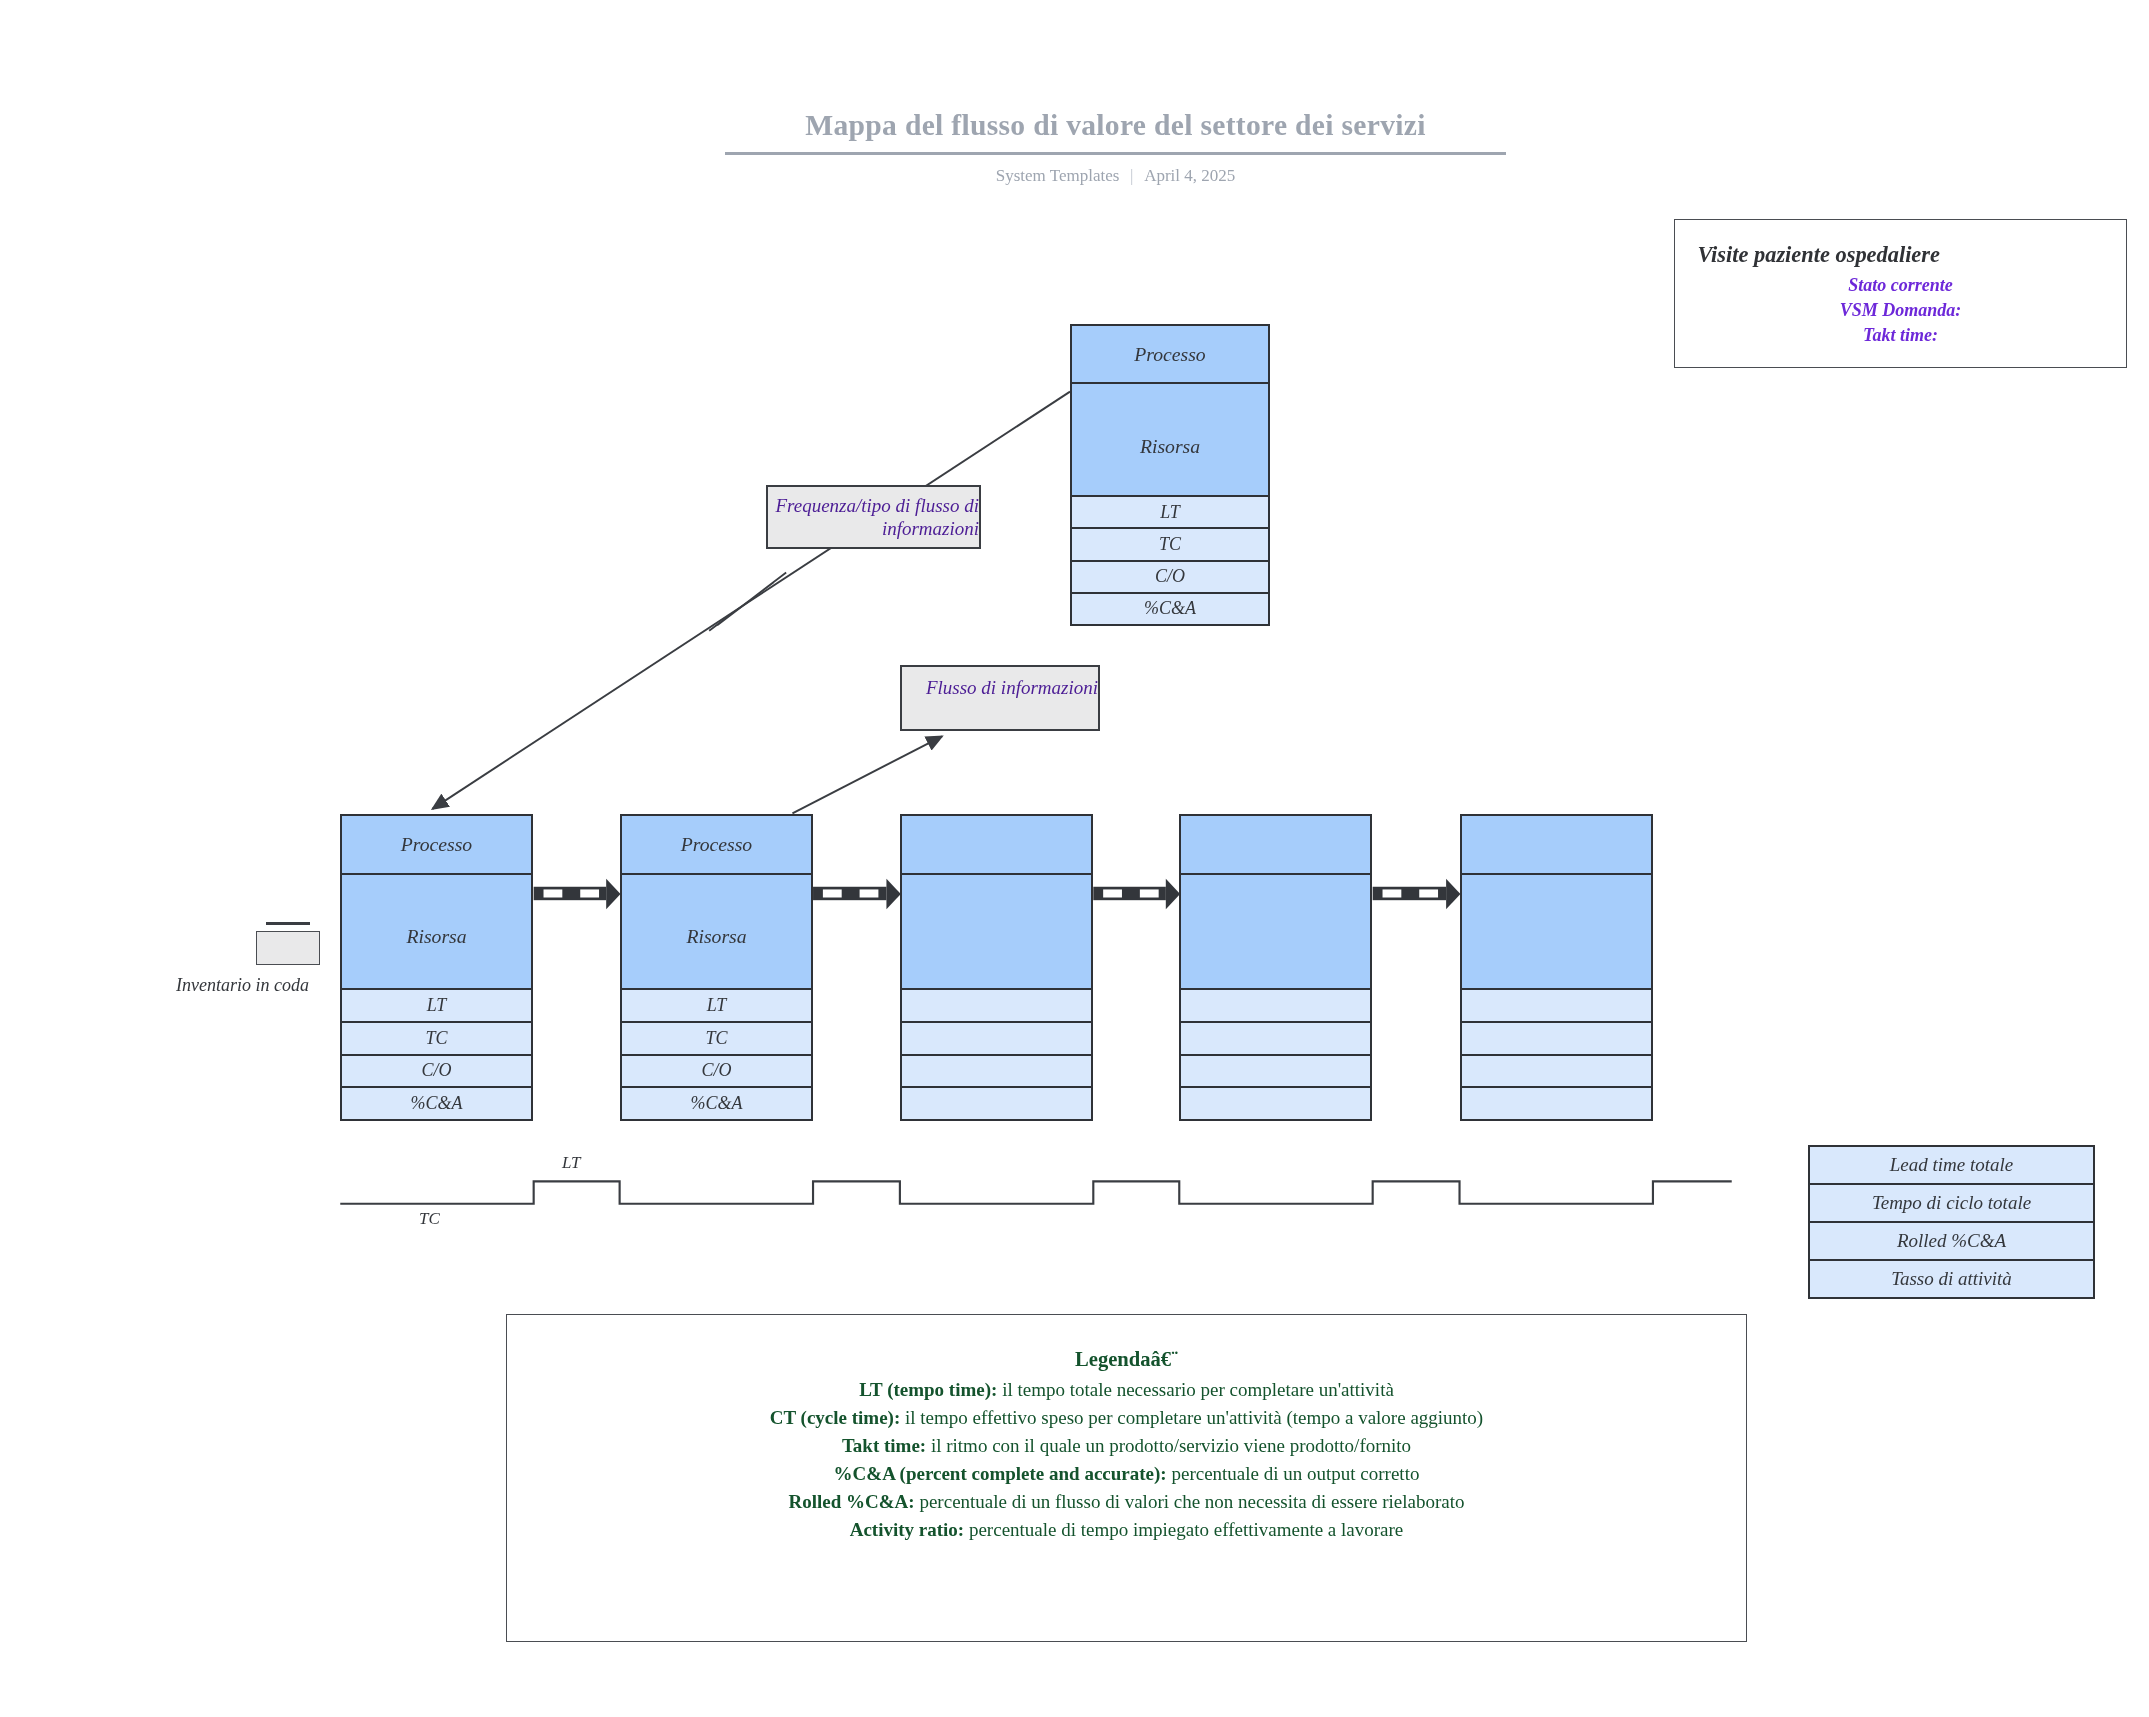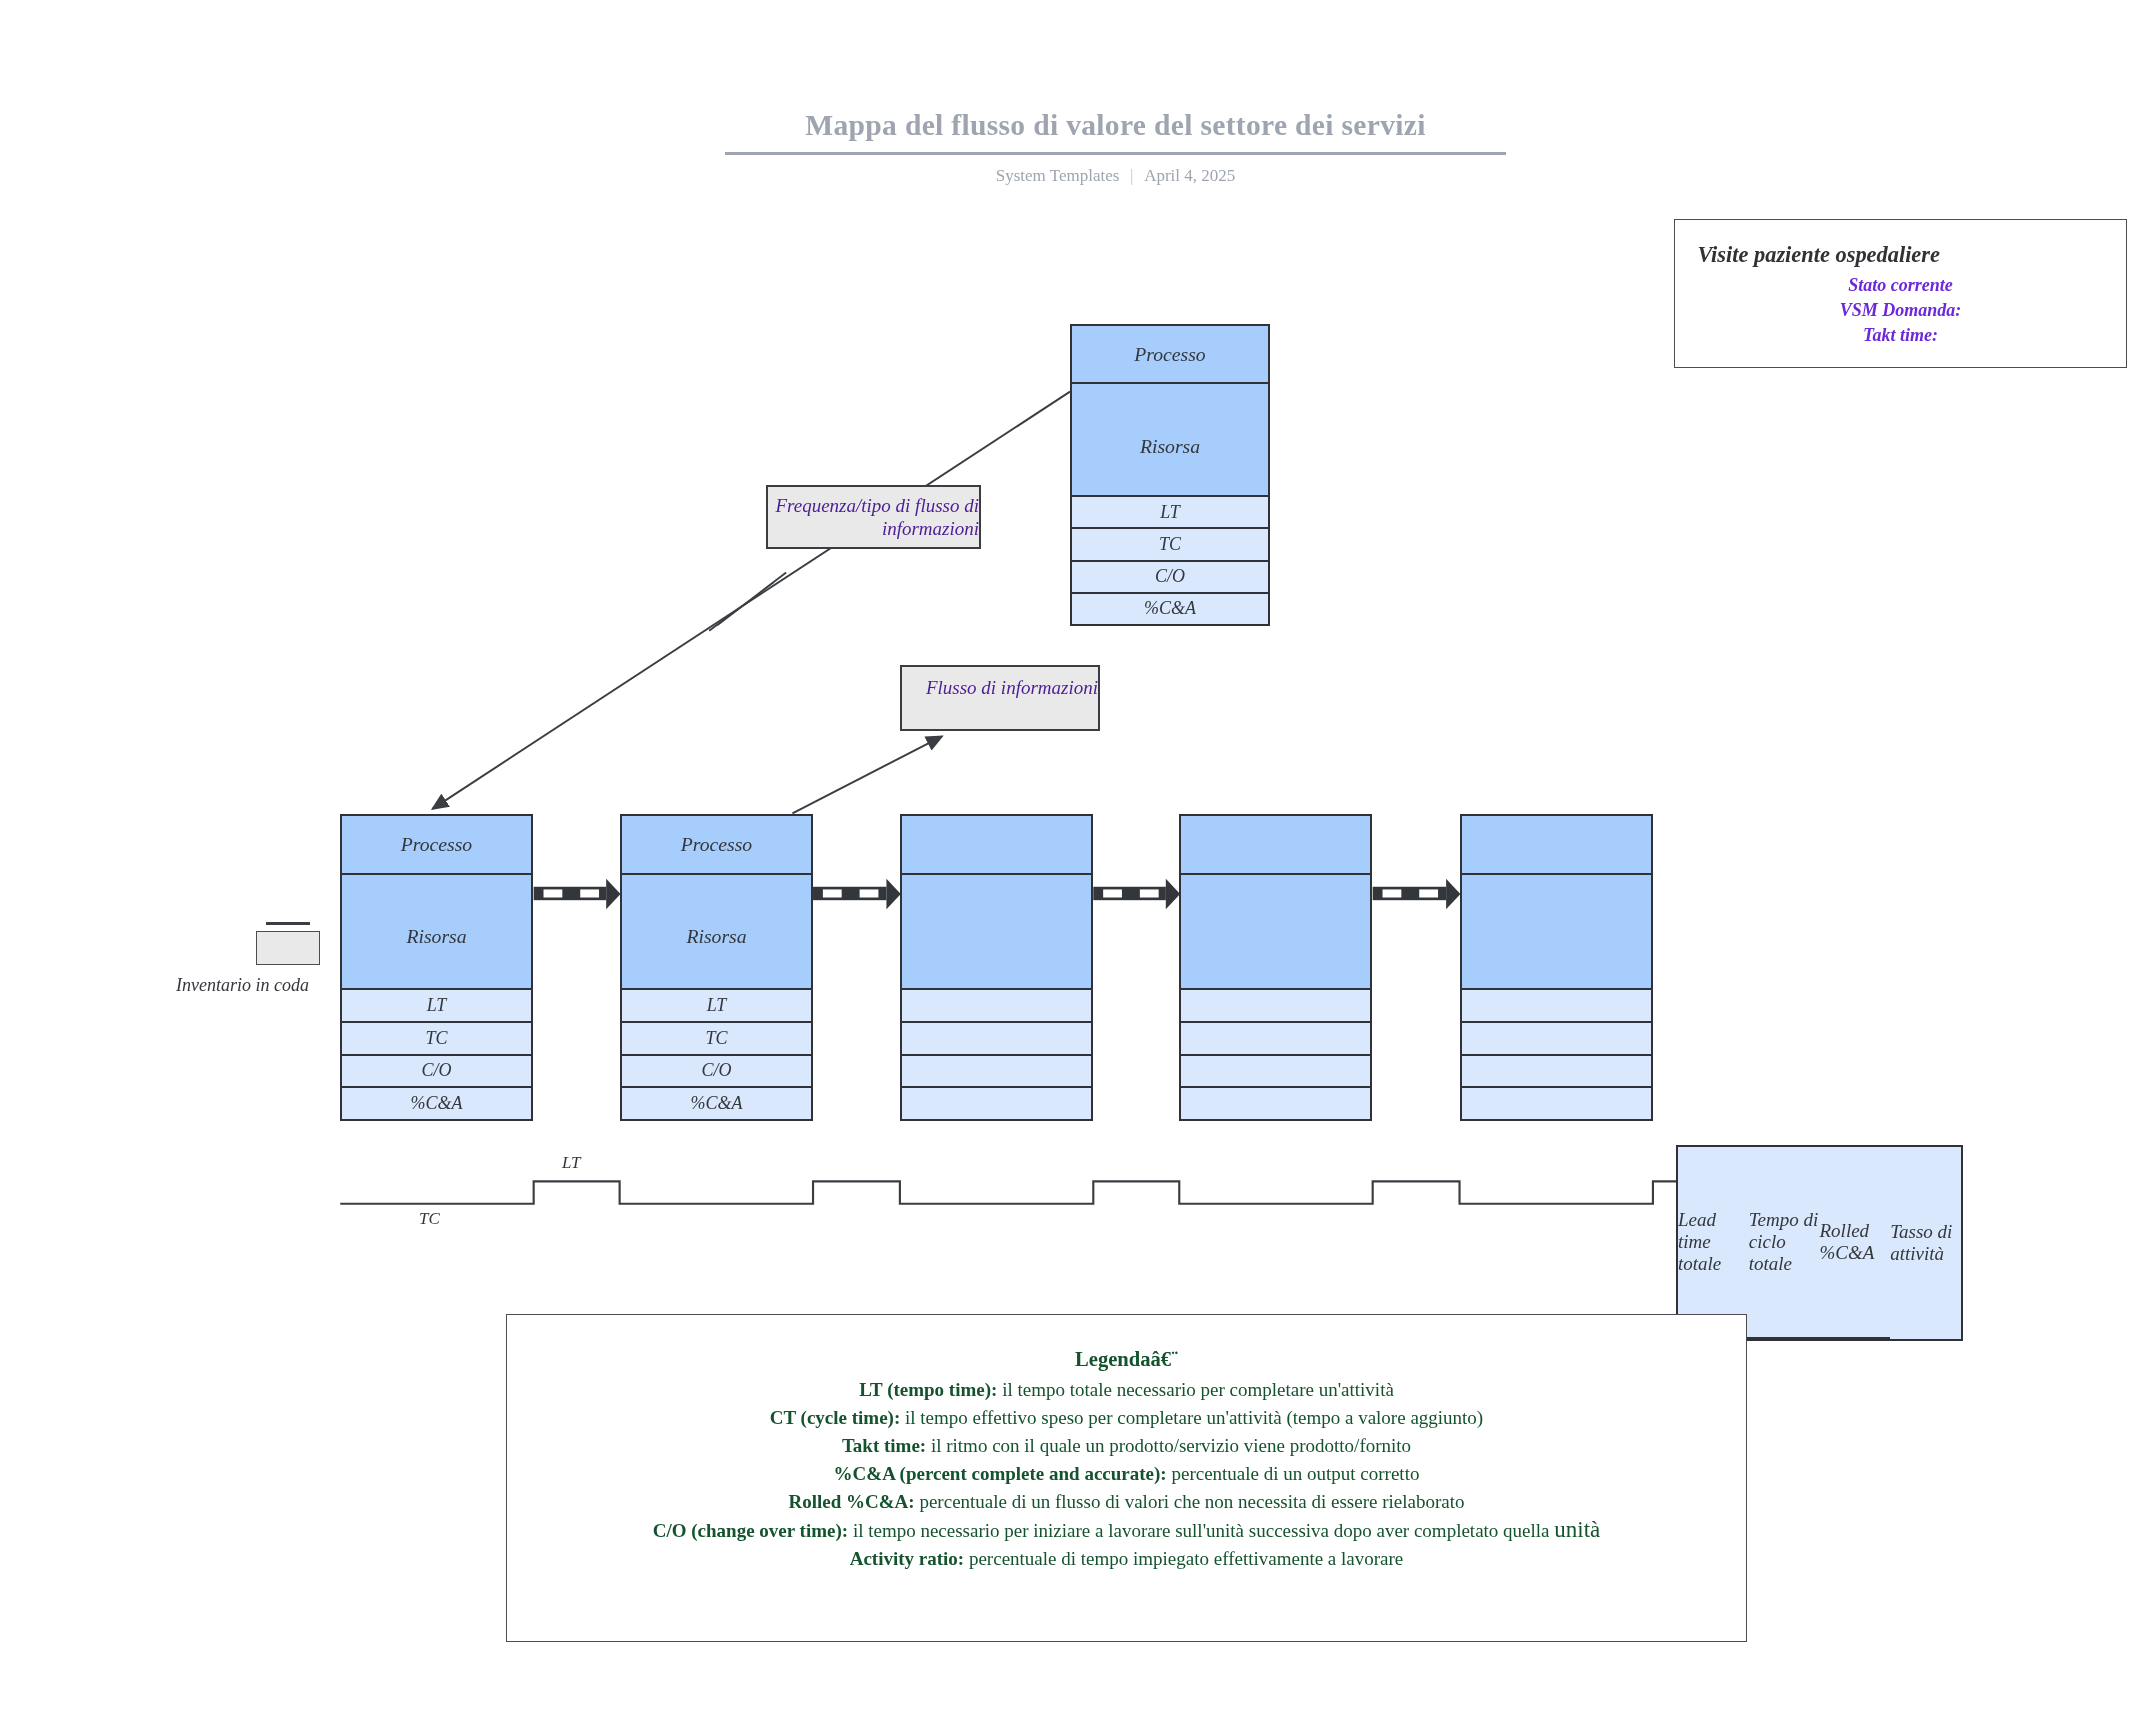--- a/index.html
+++ b/index.html
@@ -50,22 +50,22 @@
             border:1.8px solid #4a4d52;box-sizing:border-box;z-index:2;}
   .inv-label{position:absolute;left:176px;top:973px;width:152px;text-align:left;
              font-style:italic;font-size:18px;line-height:24px;color:#34373c;}
 
   
   .tl-label{position:absolute;font-style:italic;font-size:17px;color:#34373c;}
   .tl-lt{left:562px;top:1153px;}
   .tl-tc{left:419px;top:1209px;}
 
   
-  .totals{position:absolute;left:1676px;top:1145px;width:287px;height:196px;background:#d9e8fc;
-          border:2.7px solid #2f3237;box-sizing:border-box;display:flex;flex-direction:row;z-index:2;}
+  .totals{position:absolute;left:1808px;top:1145px;width:287px;height:154px;background:#d9e8fc;
+          border:2.7px solid #2f3237;box-sizing:border-box;display:flex;flex-direction:column;z-index:2;}
   .totals .row{flex:1;border-bottom:2.7px solid #2f3237;display:flex;align-items:center;justify-content:center;
                font-style:italic;font-size:19px;color:#34373c;}
   .totals .row:last-child{border-bottom:none;}
 
   
   .legend{left:506px;top:1314px;width:1241px;height:328px;padding:30px 80px 0;
           text-align:center;font-size:19px;line-height:28px;color:#14532d;}
   .lg-title{font-size:20.6px;font-weight:bold;margin-bottom:2.7px;}
   .b{font-weight:bold;}
   .big{font-size:23px;}
@@ -288,18 +288,17 @@
     <div class="row">Tasso di attività</div>
   </div>
 
   <div class="white-box legend">
     <div class="lg-title">Legendaâ€¨</div>
     <div class="lg-line"><span class="b">LT (tempo time):</span><span> il tempo totale necessario per completare un'attività</span></div>
     <div class="lg-line"><span class="b">CT (cycle time):</span><span> il tempo effettivo speso per completare un'attività (tempo a valore aggiunto)</span></div>
     <div class="lg-line"><span class="b">Takt time:</span><span> il ritmo con il quale un prodotto/servizio viene prodotto/fornito</span></div>
     <div class="lg-line"><span class="b">%C&amp;A (percent complete and accurate):</span><span> percentuale di un output corretto</span></div>
     <div class="lg-line"><span class="b">Rolled %C&amp;A:</span><span> percentuale di un flusso di valori che non necessita di essere rielaborato</span></div>
-    <div class="lg-line"><span class="b">C/O (change over time):</span><span> il tempo necessario per iniziare a lavorare sull'unità successiva dopo aver completato quella </span><span class="big">unità</span></div>
     <div class="lg-line"><span class="b">Activity ratio:</span><span> percentuale di tempo impiegato effettivamente a lavorare</span></div>
   </div>
 
 </div>
 
 
 </body></html>

